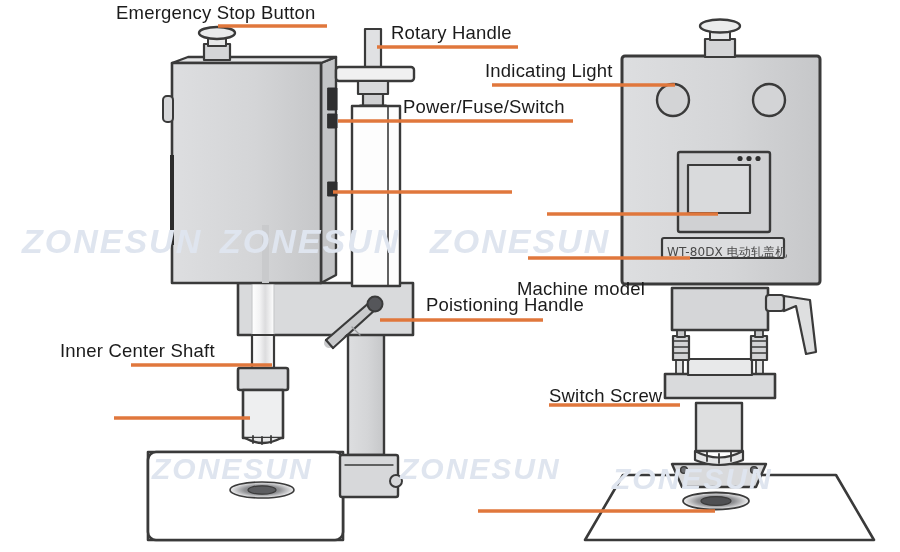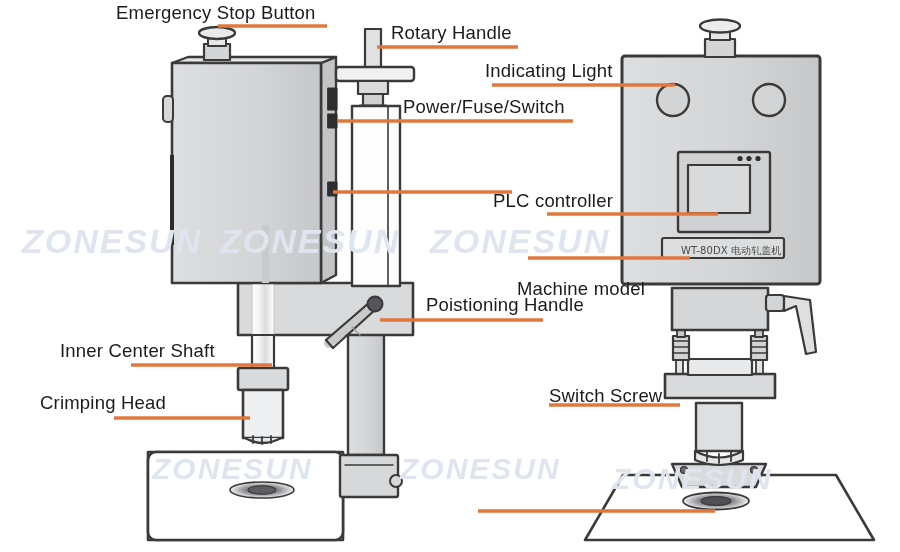--- a/index.html
+++ b/index.html
@@ -33,26 +33,25 @@
     position:absolute;
     color:#dfe5ef;
     font-weight:700;
     letter-spacing:2px;
     font-style:italic;
     font-family:"Liberation Sans","DejaVu Sans",sans-serif;
     user-select:none;
   }
   .modeltext{
     position:absolute;
-    font-size:10px;
+    font-size:12px;
     color:#4a4a4a;
     letter-spacing:0.1px;
     white-space:nowrap;
     font-family:"DejaVu Sans",sans-serif;
-    margin-left:14px;
   }
 </style>
 </head>
 <body>
 
 <div id="stage">
 
   <svg id="art" viewBox="0 0 900 552" xmlns="http://www.w3.org/2000/svg">
     <defs>
       <linearGradient id="shaftG" x1="0" y1="0" x2="1" y2="0">
@@ -259,26 +258,24 @@
 
   <div class="callout" style="left:116px;top:4px;text-align:center;">Emergency Stop Button</div>
 
   <div class="callout" style="left:391px;top:24px;">Rotary Handle</div>
 
   <div class="callout" style="left:485px;top:62px;">Indicating Light</div>
 
   <div class="callout" style="left:403px;top:98px;">Power/Fuse/Switch</div>
 
 
-  <div class="callout" style="left:493px;top:192px;">PLC controller</div>
 
   <div class="callout" style="left:517px;top:236px;margin-top:44px;">Machine model</div>
 
   <div class="callout" style="left:426px;top:296px;">Poistioning Handle</div>
 
   <div class="callout" style="left:40px;top:342px;margin-left:20px;">Inner Center Shaft</div>
 
-  <div class="callout" style="left:40px;top:394px;">Crimping Head</div>
 
   <div class="callout" style="left:549px;top:387px;">Switch Screw</div>
 
 
 </div>
 
 </body></html>

